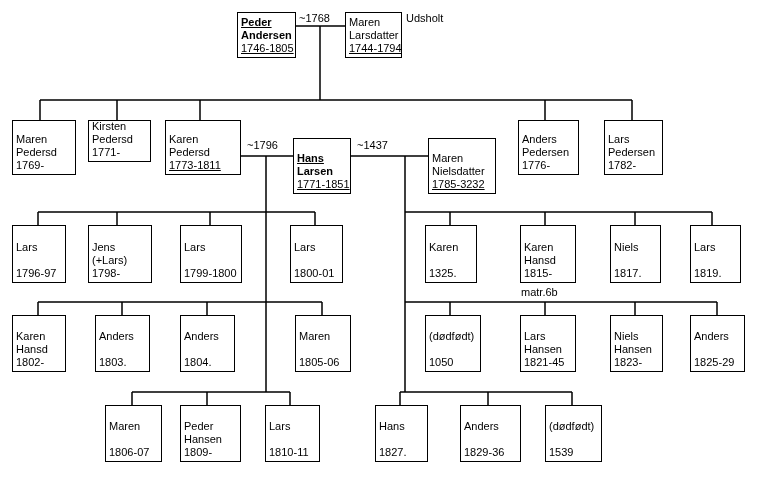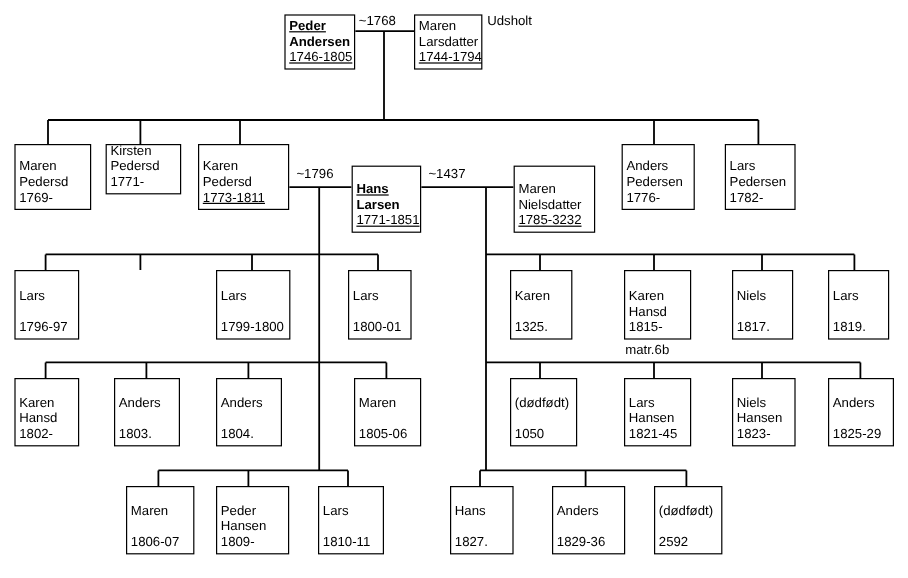--- a/index.html
+++ b/index.html
@@ -87,20 +87,25 @@
     <div class="bl">Lars</div>
     <div class="bl">Pedersen</div>
     <div class="bl">1782-</div>
   </div>
 
   <div class="box" style="left:12px;top:225px;width:54px;height:58px">
     <div class="bl">Lars</div>
     <div class="bl"></div>
     <div class="bl">1796-97</div>
   </div>
+  <div class="box" style="left:88px;top:225px;width:64px;height:58px">
+    <div class="bl">Jens</div>
+    <div class="bl">(+Lars)</div>
+    <div class="bl">1798-</div>
+  </div>
   <div class="box" style="left:180px;top:225px;width:62px;height:58px">
     <div class="bl">Lars</div>
     <div class="bl"></div>
     <div class="bl">1799-1800</div>
   </div>
   <div class="box" style="left:290px;top:225px;width:53px;height:58px">
     <div class="bl">Lars</div>
     <div class="bl"></div>
     <div class="bl">1800-01</div>
   </div>
@@ -190,16 +195,16 @@
     <div class="bl">1827.</div>
   </div>
   <div class="box" style="left:460px;top:405px;width:61px;height:57px">
     <div class="bl">Anders</div>
     <div class="bl"></div>
     <div class="bl">1829-36</div>
   </div>
   <div class="box" style="left:545px;top:405px;width:57px;height:57px">
     <div class="bl">(dødfødt)</div>
     <div class="bl"></div>
-    <div class="bl">2592</div>
+    <div class="bl">1539</div>
   </div>
 
 </div>
 
 </body></html>

